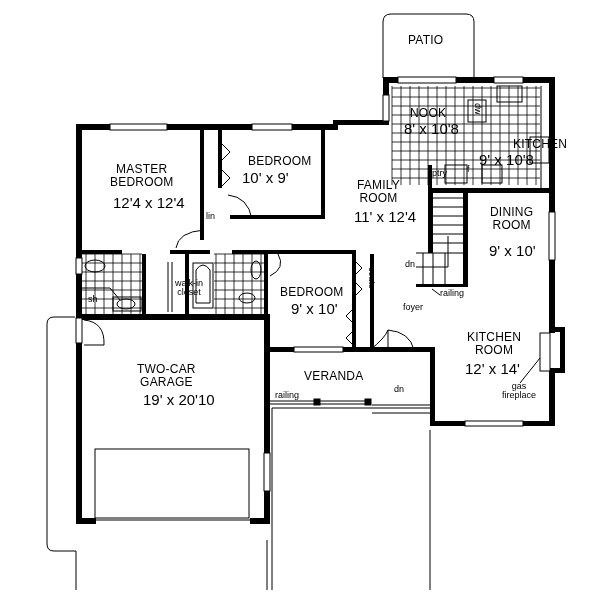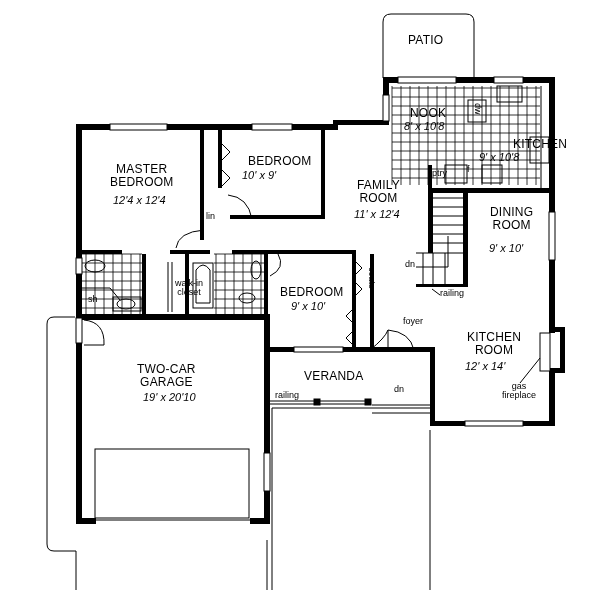--- a/index.html
+++ b/index.html
@@ -1,20 +1,20 @@
 <!DOCTYPE html>
 <html><head>
 <meta charset="utf-8">
 <style>
   html, body { margin:0; padding:0; background:#ffffff; }
   body { width:600px; height:600px; overflow:hidden; font-family:"Liberation Sans", sans-serif; }
   #plan { position:absolute; left:0; top:0; width:600px; height:600px; }
   .lbl { position:absolute; color:#000; font-family:"Liberation Sans", sans-serif; text-align:center; line-height:1.05; white-space:nowrap; }
   .name { font-size:12px; letter-spacing:0.2px; }
-  .dim { font-size:11px;font-style:italic; }
+  .dim { font-size:15px; }
   .small { font-size:9px; }
 </style>
 </head>
 <body>
 
 <svg id="plan" viewBox="0 0 600 600" xmlns="http://www.w3.org/2000/svg">
 
   <path d="M383,78 L383,22 Q383,14 391,14 L466,14 Q474,14 474,22 L474,78" fill="none" stroke="#000" stroke-width="1"></path>
 
   <path d="M75,317 L54,317 Q47,317 47,324 L47,544 Q47,551 54,551 L76,551 L76,590" fill="none" stroke="#000" stroke-width="1"></path>
@@ -274,21 +274,21 @@
 <div class="lbl small" style="left:472px;top:104px;transform:rotate(90deg);">dw</div>
 <div class="lbl small" style="left:432px;top:169px;">ptry</div>
 <div class="lbl small" style="left:467px;top:165px;">f</div>
 <div class="lbl small" style="left:206px;top:212px;">lin</div>
 <div class="lbl small" style="left:147px;top:279px;padding-left:28px;">
   <span>walk-in</span><br>
   <span>closet</span>
 </div>
 <div class="lbl small" style="left:88px;top:295px;">sh</div>
 <div class="lbl small" style="left:361px;top:273px;transform:rotate(90deg);">coats</div>
-<div class="lbl small" style="left:387px;top:317px;padding-left:16px;">foyer</div>
+<div class="lbl small" style="left:387px;top:303px;padding-left:16px;">foyer</div>
 <div class="lbl small" style="left:405px;top:260px;">dn</div>
 <div class="lbl small" style="left:440px;top:289px;">railing</div>
 <div class="lbl small" style="left:275px;top:391px;">railing</div>
 <div class="lbl small" style="left:394px;top:385px;">dn</div>
 <div class="lbl small" style="left:502px;top:382px;">
   <span>gas</span><br>
   <span>fireplace</span>
 </div>
 
 </body></html>

